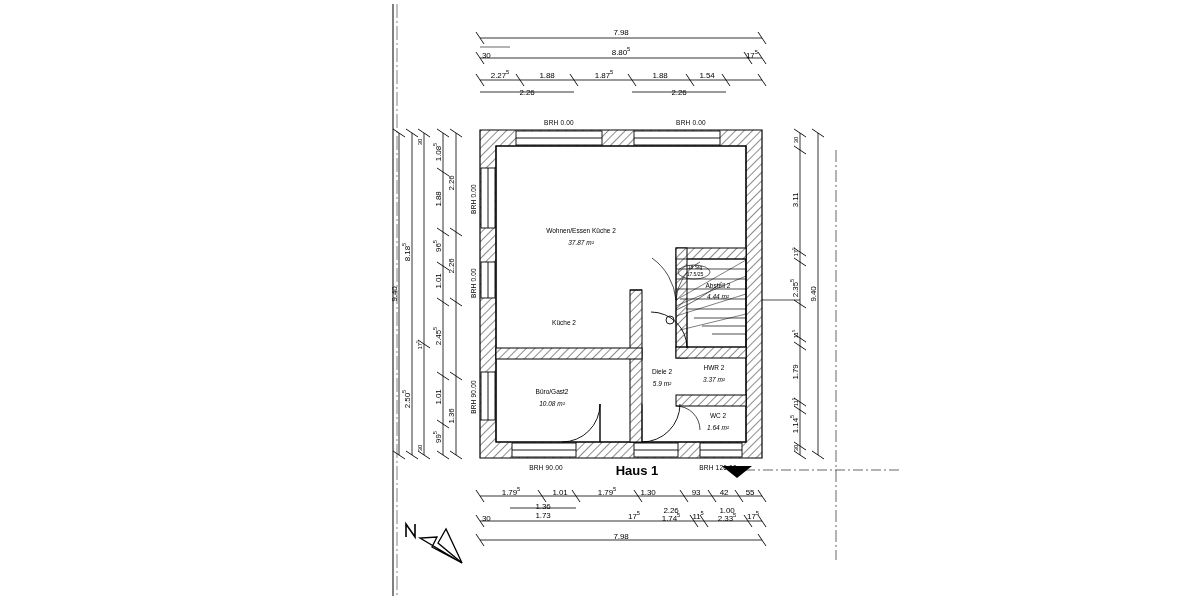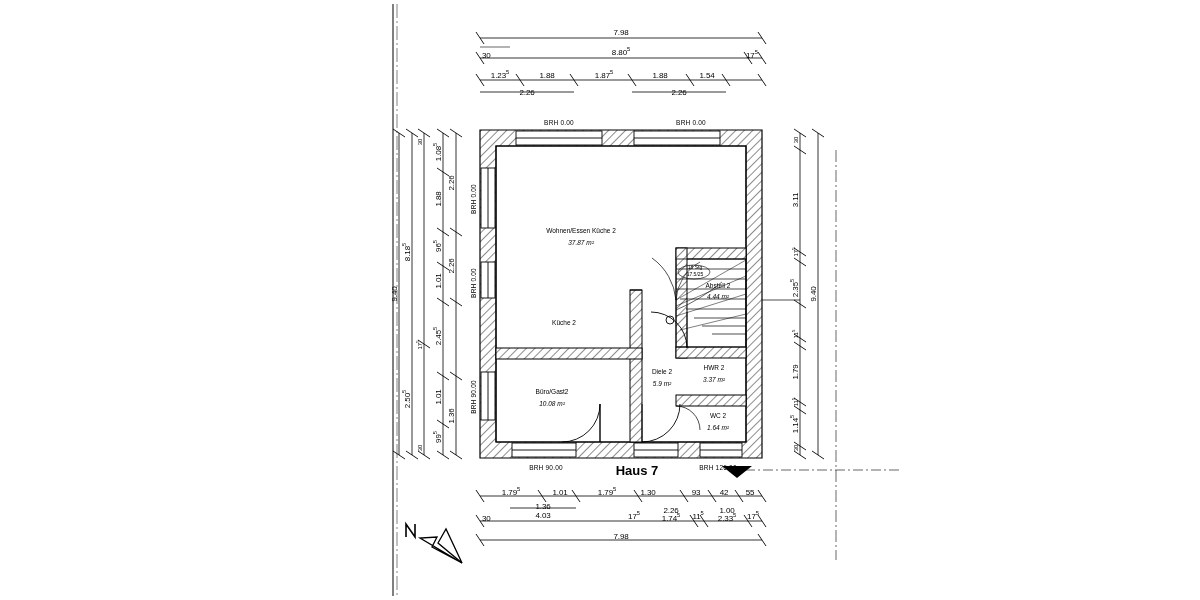--- a/index.html
+++ b/index.html
@@ -225,21 +225,21 @@
     <polygon points="462,563 446,529 438,543" fill="#fff" stroke-width="1.3"></polygon>
     <path d="M406 537 L406 524 L415 537 L415 524" stroke-width="1.6" fill="none"></path>
   </g>
 </svg>
 
 <div class="lbl dim ctr" style="left:621px; top:27px;"><span>7.98</span><span class="sup"></span></div>
 <div class="lbl dim ctr" style="left:621px; top:47px;"><span>8.80</span><span class="sup">5</span></div>
 <div class="lbl dim" style="left:482px; top:50px;"><span>30</span><span class="sup"></span></div>
 <div class="lbl dim" style="left:746px; top:50px;"><span>17</span><span class="sup">5</span></div>
 
-<div class="lbl dim ctr" style="left:500px; top:70px;"><span>1.23</span><span class="sup">5</span></div>
+<div class="lbl dim ctr" style="left:500px; top:70px;"><span>2.27</span><span class="sup">5</span></div>
 <div class="lbl dim ctr" style="left:547px; top:70px;"><span>1.88</span><span class="sup"></span></div>
 <div class="lbl dim ctr" style="left:604px; top:70px;"><span>1.87</span><span class="sup">5</span></div>
 <div class="lbl dim ctr" style="left:660px; top:70px;"><span>1.88</span><span class="sup"></span></div>
 <div class="lbl dim ctr" style="left:707px; top:70px;"><span>1.54</span><span class="sup"></span></div>
 
 <div class="lbl dim ctr" style="left:527px; top:87px;"><span>2.26</span><span class="sup"></span></div>
 <div class="lbl dim ctr" style="left:679px; top:87px;"><span>2.26</span><span class="sup"></span></div>
 
 <div class="lbl dim vctr" style="left:394px; top:294px;"><span>9.40</span><span class="sup"></span></div>
 <div class="lbl dim vctr" style="left:407px; top:252px;"><span>8.18</span><span class="sup">5</span></div>
@@ -273,21 +273,21 @@
 
 <div class="lbl dim ctr" style="left:511px; top:487px;"><span>1.79</span><span class="sup">5</span></div>
 <div class="lbl dim ctr" style="left:560px; top:487px;"><span>1.01</span><span class="sup"></span></div>
 <div class="lbl dim ctr" style="left:607px; top:487px;"><span>1.79</span><span class="sup">5</span></div>
 <div class="lbl dim ctr" style="left:648px; top:487px;"><span>1.30</span><span class="sup"></span></div>
 <div class="lbl dim ctr" style="left:696px; top:487px;"><span>93</span><span class="sup"></span></div>
 <div class="lbl dim ctr" style="left:724px; top:487px;"><span>42</span><span class="sup"></span></div>
 <div class="lbl dim ctr" style="left:750px; top:487px;"><span>55</span><span class="sup"></span></div>
 
 <div class="lbl dim ctr" style="left:543px; top:501px;"><span>1.36</span><span class="sup"></span></div>
-<div class="lbl dim ctr" style="left:543px; top:510px;"><span>4.03</span><span class="sup"></span></div>
+<div class="lbl dim ctr" style="left:543px; top:510px;"><span>1.73</span><span class="sup"></span></div>
 <div class="lbl dim ctr" style="left:634px; top:511px;"><span>17</span><span class="sup">5</span></div>
 <div class="lbl dim ctr" style="left:671px; top:505px;"><span>2.26</span><span class="sup"></span></div>
 <div class="lbl dim ctr" style="left:671px; top:513px;"><span>1.74</span><span class="sup">5</span></div>
 <div class="lbl dim ctr" style="left:698px; top:511px;"><span>11</span><span class="sup">5</span></div>
 <div class="lbl dim ctr" style="left:727px; top:505px;"><span>1.00</span><span class="sup"></span></div>
 <div class="lbl dim ctr" style="left:727px; top:513px;"><span>2.33</span><span class="sup">5</span></div>
 <div class="lbl dim ctr" style="left:753px; top:511px;"><span>17</span><span class="sup">5</span></div>
 
 <div class="lbl dim" style="left:482px; top:513px;"><span>30</span><span class="sup"></span></div>
 <div class="lbl dim ctr" style="left:621px; top:531px;"><span>7.98</span><span class="sup"></span></div>
@@ -316,13 +316,13 @@
 
 <div class="lbl room ctr" style="left:718px; top:413px;">WC 2</div>
 <div class="lbl room ctr" style="left:718px; top:425px; font-style:italic;">1.64 m²</div>
 
 <div class="lbl room ctr" style="left:718px; top:283px;">Abstell 2</div>
 <div class="lbl room ctr" style="left:718px; top:294px; font-style:italic;">4.44 m²</div>
 
 <div class="lbl small ctr" style="left:695px; top:265px; font-size:5px;">18 Stg</div>
 <div class="lbl small ctr" style="left:695px; top:272px; font-size:5px;">17.5/25</div>
 
-<div class="lbl title ctr" style="left:637px; top:464px;">Haus 7</div>
+<div class="lbl title ctr" style="left:637px; top:464px;">Haus 1</div>
 
 </body></html>

